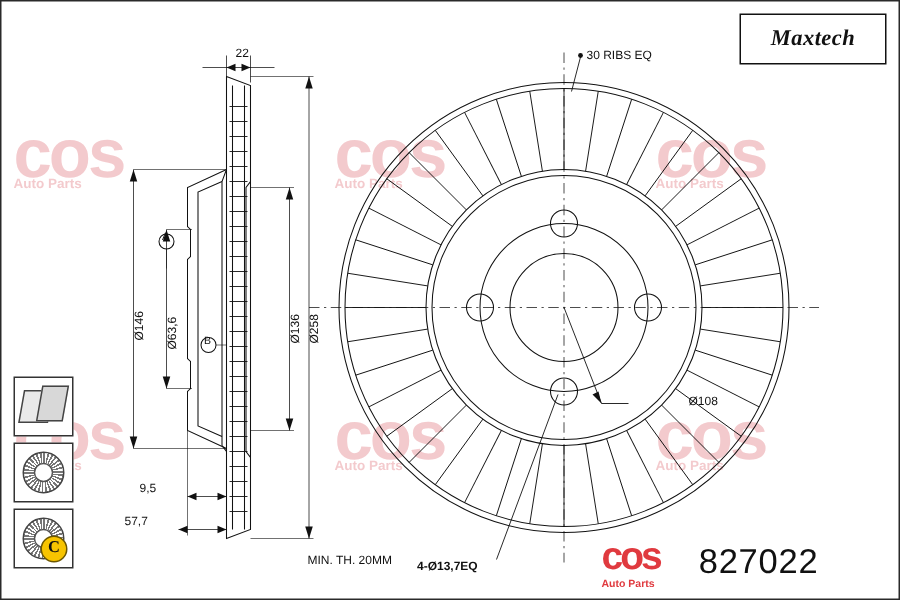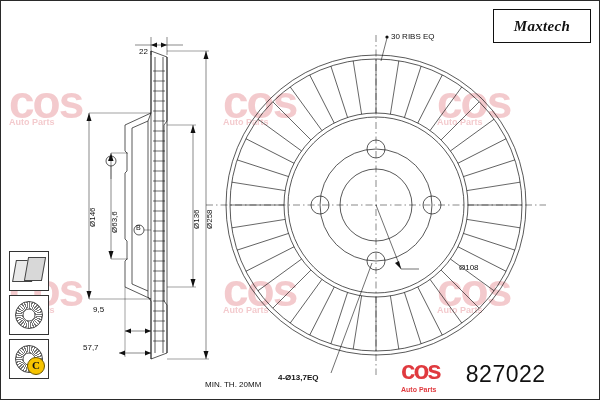--- a/index.html
+++ b/index.html
@@ -359,33 +359,33 @@
       <line x1="124" y1="286" x2="124" y2="356" stroke-width="0.4"></line>
 
       <circle cx="110" cy="160" r="5"></circle>
       <line x1="110" y1="165" x2="110" y2="178" stroke-width="0.4"></line>
 
       <circle cx="138" cy="229" r="5"></circle>
       <line x1="143" y1="229" x2="150" y2="229" stroke-width="0.4"></line>
     </g>
   </svg>
 
-  <div class="lbl" style="left:138px;top:30px;margin-top:16px;">22</div>
+  <div class="lbl" style="left:156px;top:30px;">22</div>
   <div class="lbl rot" style="left:204px;top:228px;">Ø258</div>
   <div class="lbl rot" style="left:191px;top:228px;">Ø136</div>
   <div class="lbl rot" style="left:87px;top:226px;">Ø146</div>
   <div class="lbl rot" style="left:109px;top:232px;">Ø63,6</div>
-  <div class="lbl" style="left:92px;top:304px;">9,5</div>
+  <div class="lbl" style="left:92px;top:320px;">9,5</div>
   <div class="lbl" style="left:82px;top:342px;">57,7</div>
   <div class="lbl" style="left:107px;top:154px;font-size:7px;">A</div>
   <div class="lbl" style="left:135px;top:223px;font-size:7px;">B</div>
 
   <div class="lbl" style="left:390px;top:31px;">30 RIBS EQ</div>
   <div class="lbl" style="left:420px;top:262px;margin-left:38px;">Ø108</div>
-  <div class="lbl" style="left:204px;top:379px;">MIN. TH. 20MM</div>
+  <div class="lbl" style="left:204px;top:368px;">MIN. TH. 20MM</div>
   <div class="lbl" style="left:277px;top:372px;font-weight:bold;">4-Ø13,7EQ</div>
 
   <div class="brand">
     <span>Maxtech</span>
   </div>
 
   <div class="icons">
     <div class="icon-box">
       <div class="pad-ic"></div>
         <div class="pad-ic2"></div>

